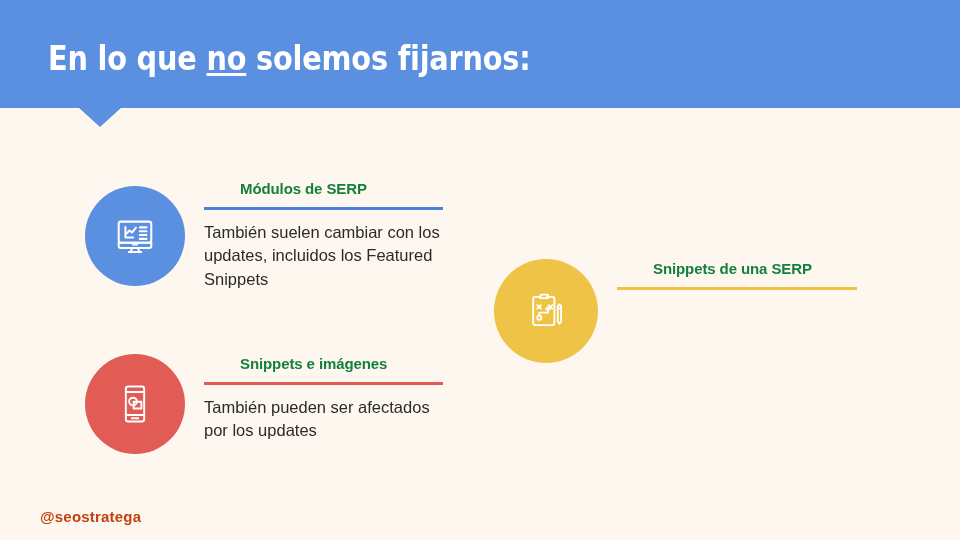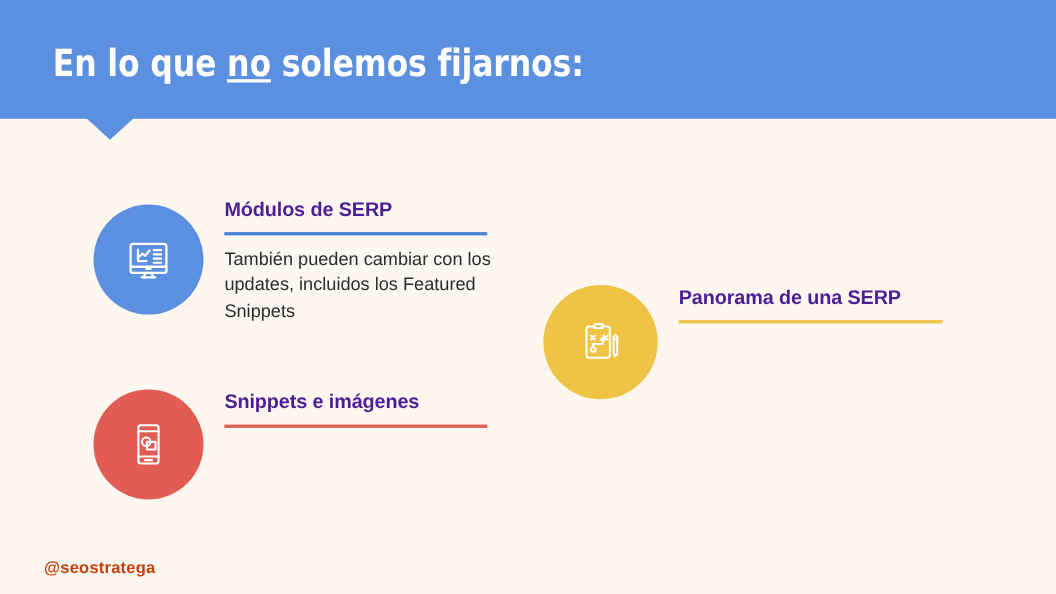--- a/index.html
+++ b/index.html
@@ -34,23 +34,23 @@
   }
 
   
   .block{position:absolute;}
   .circle{
     position:absolute;border-radius:50%;
     display:flex;align-items:center;justify-content:center;
   }
   .txtcol{position:absolute;}
   .b-head{
-    font-size:18px;font-weight:bold;color:#4c1d95;
+    font-size:15px;font-weight:bold;color:#15803d;
     font-family:"Liberation Sans",sans-serif;
-    letter-spacing:-0.1px;white-space:nowrap;
+    letter-spacing:-0.1px;white-space:nowrap;margin-left:36px;
   }
   .b-rule{height:3px;margin-top:10px;}
   .b-body{
     margin-top:11px;
     font-size:16.5px;color:#2B2B2B;line-height:1.42;
     font-family:"Liberation Sans",sans-serif;
   }
 
   
   #block-serp-modules .circle{left:85px;top:186px;width:100px;height:100px;background:#5B8FE0;}
@@ -99,59 +99,60 @@
           <path d="M22 32.8 h4"></path>
           <path d="M14 14.5 v11 h8"></path>
           <path d="M14.8 21.8 l3.4 -3.6 l2.6 2.2 l4.2 -5.1"></path>
           <path d="M29 15 h7 M29 19 h7 M29 23 h7 M29 27 h7"></path>
         </svg>
       </span>
     </div>
     <div class="txtcol">
       <div class="b-head">Módulos de SERP</div>
       <div class="b-rule"></div>
-      <div class="b-body">También pueden cambiar con los updates, incluidos los Featured Snippets</div>
+      <div class="b-body">También suelen cambiar con los updates, incluidos los Featured Snippets</div>
     </div>
   </div>
 
   <div class="block" id="block-discover">
     <div class="circle">
       <span>
         <svg class="icon-svg" width="44" height="44" viewBox="0 0 48 48" fill="none" stroke="#FFFFFF" stroke-width="2.1" stroke-linecap="round" stroke-linejoin="round">
           <rect x="14" y="5" width="20" height="38" rx="2.5"></rect>
           <path d="M14 11 h20 M14 36 h20"></path>
           <path d="M20.5 39.6 h7"></path>
           <circle cx="21.8" cy="21.3" r="4.2"></circle>
           <rect x="22.5" y="21.5" width="8.5" height="7.5"></rect>
         </svg>
       </span>
     </div>
     <div class="txtcol">
       <div class="b-head">Snippets e imágenes</div>
       <div class="b-rule"></div>
+      <div class="b-body">También pueden ser afectados por los updates</div>
     </div>
   </div>
 
   <div class="block" id="block-serp-overview">
     <div class="circle">
       <span>
         <svg class="icon-svg" width="46" height="46" viewBox="0 0 52 52" fill="none" stroke="#FFFFFF" stroke-width="2.1" stroke-linecap="round" stroke-linejoin="round">
           <path d="M20 10 h-6 a2.5 2.5 0 0 0 -2.5 2.5 v27 a2.5 2.5 0 0 0 2.5 2.5 h19 a2.5 2.5 0 0 0 2.5 -2.5 v-27 a2.5 2.5 0 0 0 -2.5 -2.5 h-6"></path>
           <path d="M21 7.5 h6 a1.6 1.6 0 0 1 1.6 1.6 v2.4 h-9.2 v-2.4 a1.6 1.6 0 0 1 1.6 -1.6 z"></path>
           <path d="M16.2 19.4 l4 4 M20.2 19.4 l-4 4"></path>
           <path d="M29 19.4 l4 4 M33 19.4 l-4 4"></path>
           <circle cx="18.4" cy="33.6" r="2.4"></circle>
           <path d="M18.4 31.2 v-3.3 h9.8 v-5.6"></path>
           <path d="M26 24 l2.2 -2.3 l2.2 2.3"></path>
           <path d="M41.2 18.6 l1.9 2 v17.2 l-1.9 2.6 l-1.9 -2.6 V20.6 z"></path>
           <path d="M39.3 23 h3.8"></path>
         </svg>
       </span>
     </div>
     <div class="txtcol">
-      <div class="b-head">Panorama de una SERP</div>
+      <div class="b-head">Snippets de una SERP</div>
       <div class="b-rule"></div>
     </div>
   </div>
 
   <div class="footer-handle">@seostratega</div>
 
 </div>
 
 </body></html>

